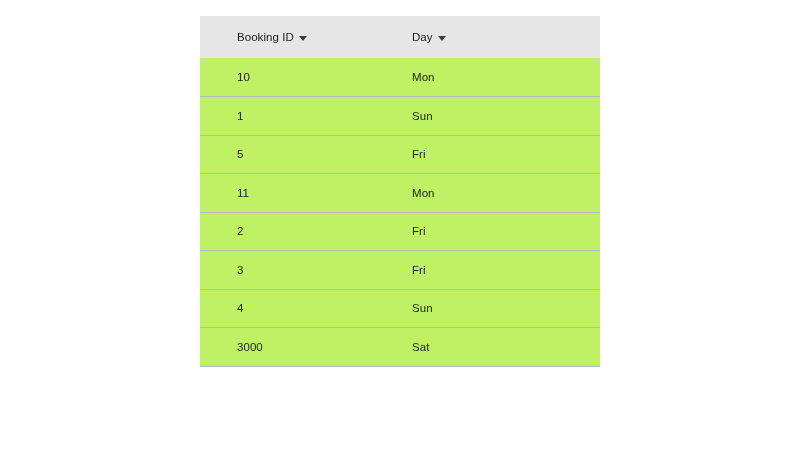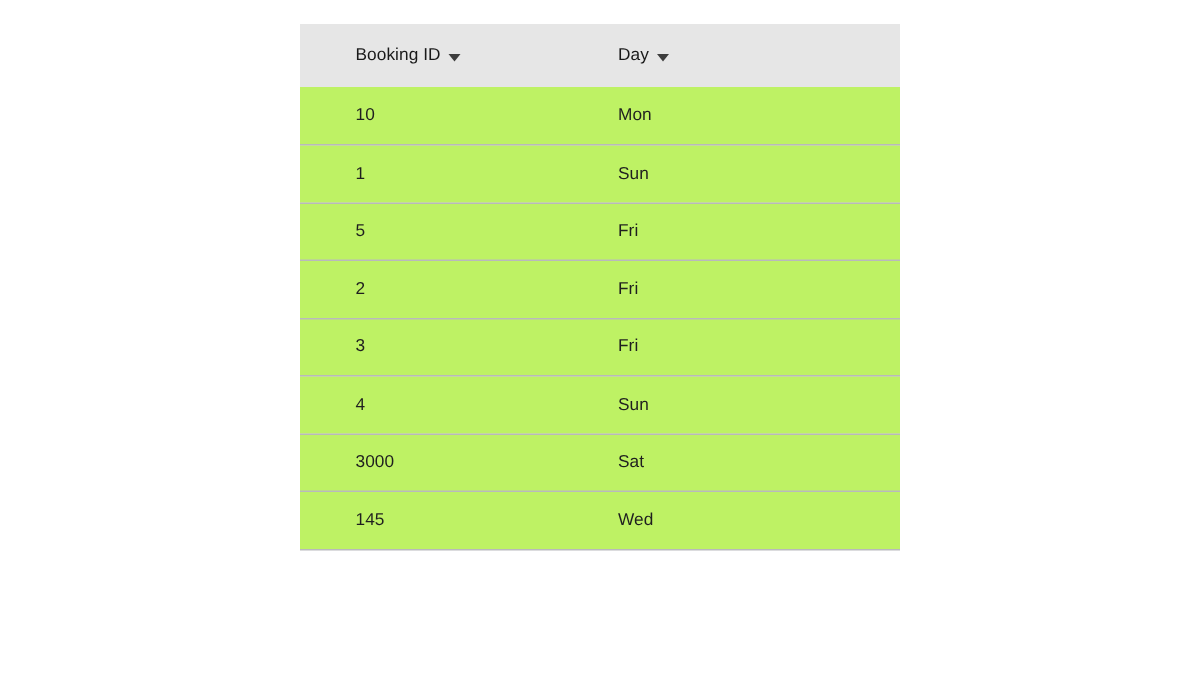--- a/index.html
+++ b/index.html
@@ -130,35 +130,35 @@
       </tr>
       <tr>
         <td>1</td>
         <td class="td-day">Sun</td>
       </tr>
       <tr>
         <td>5</td>
         <td class="td-day">Fri</td>
       </tr>
       <tr>
+        <td>11</td>
+        <td class="td-day">Mon</td>
+      </tr>
+      <tr>
         <td>2</td>
         <td class="td-day">Fri</td>
       </tr>
       <tr>
         <td>3</td>
         <td class="td-day">Fri</td>
       </tr>
       <tr>
         <td>4</td>
         <td class="td-day">Sun</td>
       </tr>
       <tr>
         <td>3000</td>
         <td class="td-day">Sat</td>
       </tr>
-      <tr>
-        <td>145</td>
-        <td class="td-day">Wed</td>
-      </tr>
     </tbody>
   </table>
 
 </div>
 
 </body></html>

